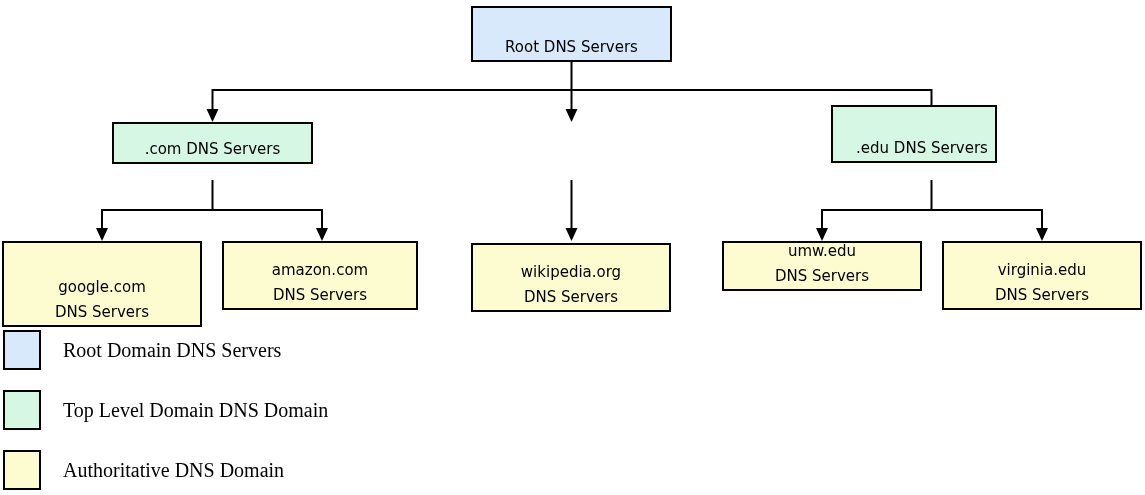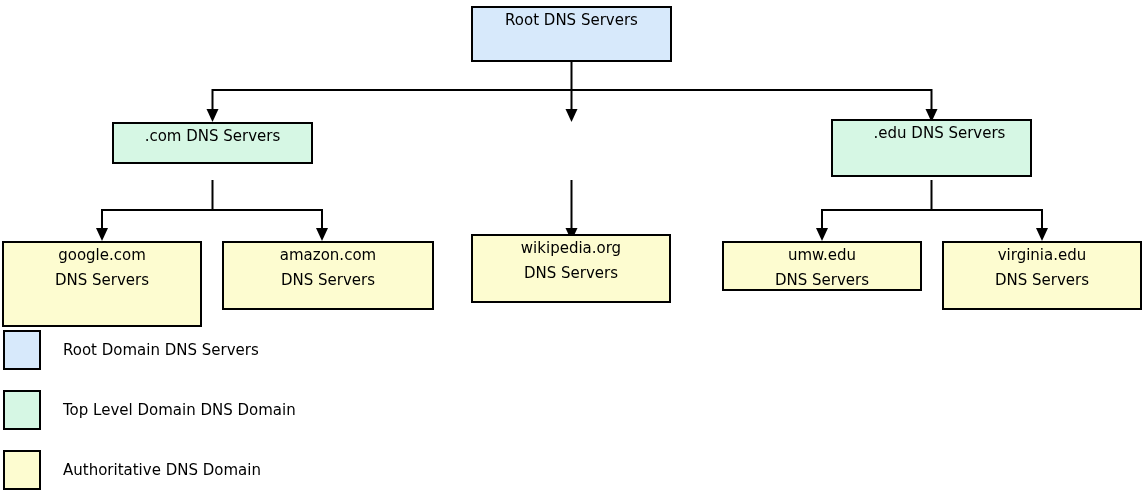--- a/index.html
+++ b/index.html
@@ -21,21 +21,21 @@
     left: 0;
     top: 0;
     width: 1145px;
     height: 495px;
   }
   .node {
     position: absolute;
     box-sizing: border-box;
     border: 2px solid #000000;
     display: flex;
-    align-items: flex-start;
+    align-items: flex-end;
     justify-content: center;
     text-align: center;
     color: #000000;
     font-size: 15px;
   }
   .node .node-label {
     white-space: pre-line;
     line-height: 25px;
   }
   .legend {
@@ -56,23 +56,24 @@
     left: 3px;
     top: 0;
     width: 38px;
     height: 40px;
     box-sizing: border-box;
     border: 2px solid #000000;
   }
   .legend-label {
     position: absolute;
     left: 63px;
-    font-size: 15px;
+    font-size: 20px;
     color: #000000;
     white-space: nowrap;
+    font-family: Liberation Serif, serif;
   }
 </style>
 </head>
 <body>
 
 <div class="canvas">
 
   <svg class="connectors" viewBox="0 0 1145 495" xmlns="http://www.w3.org/2000/svg">
     <g stroke="#000000" stroke-width="2" fill="none">
 
@@ -106,33 +107,33 @@
     </g>
   </svg>
 
   <div class="node" style="left: 471px; top: 6px; width: 201px; height: 56px; background-color: rgb(215, 233, 251);">
     <span class="node-label">Root DNS Servers</span>
   </div>
 
   <div class="node" style="left: 112px; top: 122px; width: 201px; height: 42px; background-color: rgb(214, 247, 228);">
     <span class="node-label">.com DNS Servers</span>
   </div>
-  <div class="node" style="left: 831px; top: 119px; width: 201px; height: 58px; background-color: rgb(214, 247, 228); padding-left: 16px;">
+  <div class="node" style="left: 831px; top: 105px; width: 166px; height: 58px; background-color: rgb(214, 247, 228); padding-left: 16px;">
     <span class="node-label">.edu DNS Servers</span>
   </div>
 
   <div class="node" style="left: 2px; top: 241px; width: 200px; height: 86px; background-color: rgb(253, 252, 208);">
     <span class="node-label">google.com
 DNS Servers</span>
   </div>
-  <div class="node" style="left: 222px; top: 241px; width: 212px; height: 69px; background-color: rgb(253, 252, 208);">
+  <div class="node" style="left: 222px; top: 241px; width: 196px; height: 69px; background-color: rgb(253, 252, 208);">
     <span class="node-label">amazon.com
 DNS Servers</span>
   </div>
-  <div class="node" style="left: 471px; top: 234px; width: 200px; height: 69px; background-color: rgb(253, 252, 208);">
+  <div class="node" style="left: 471px; top: 243px; width: 200px; height: 69px; background-color: rgb(253, 252, 208);">
     <span class="node-label">wikipedia.org
 DNS Servers</span>
   </div>
   <div class="node" style="left: 722px; top: 241px; width: 200px; height: 50px; background-color: rgb(253, 252, 208);">
     <span class="node-label">umw.edu
 DNS Servers</span>
   </div>
   <div class="node" style="left: 942px; top: 241px; width: 200px; height: 69px; background-color: rgb(253, 252, 208);">
     <span class="node-label">virginia.edu
 DNS Servers</span>

